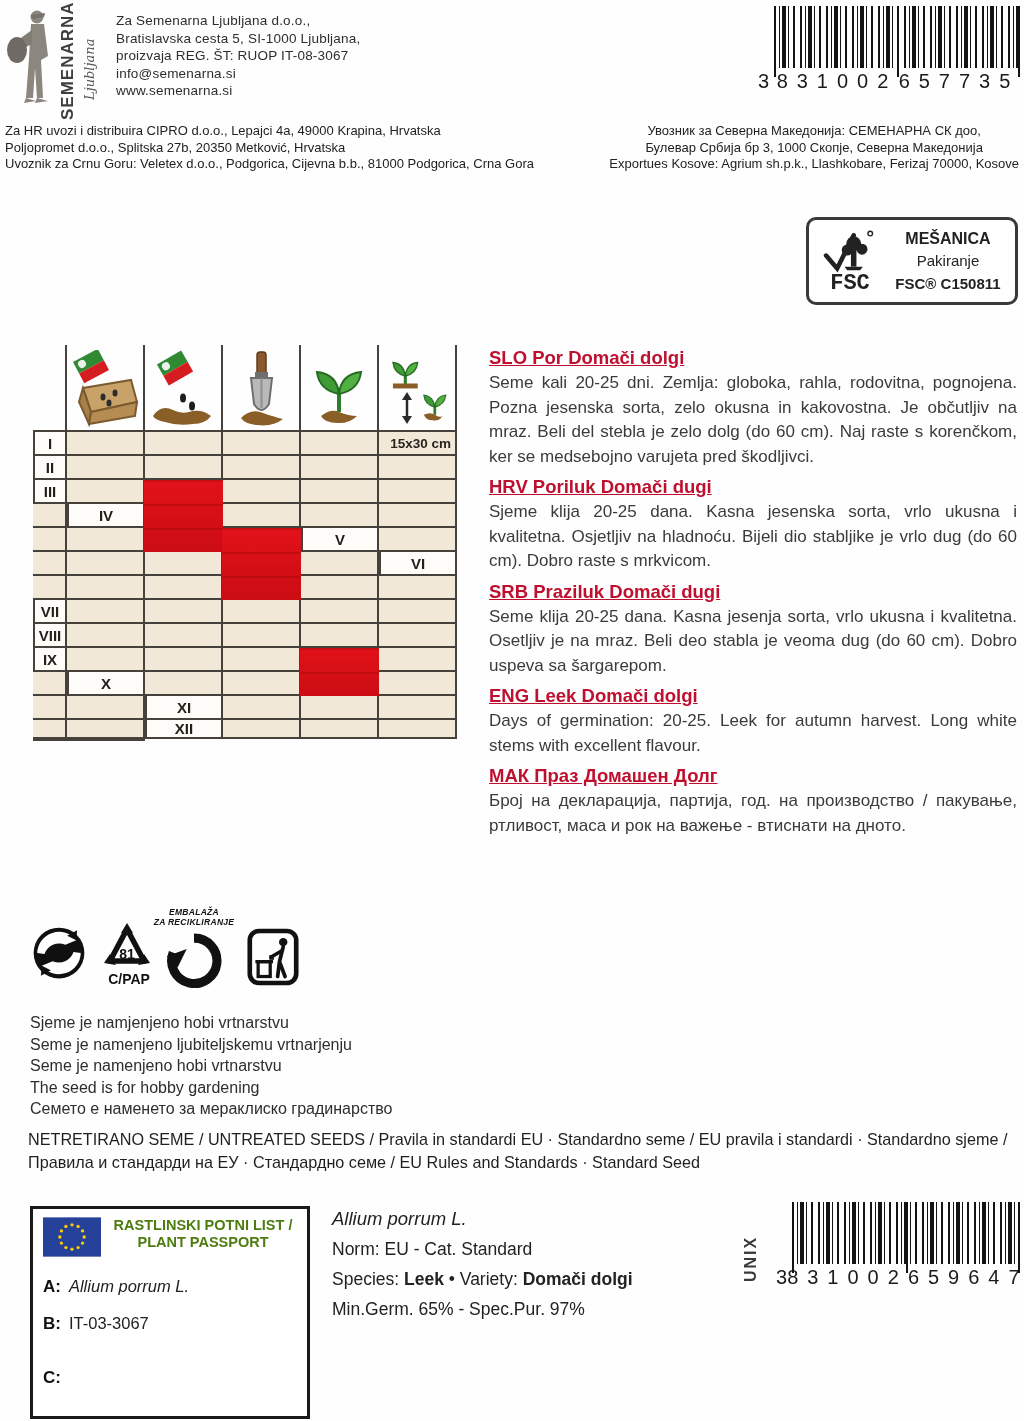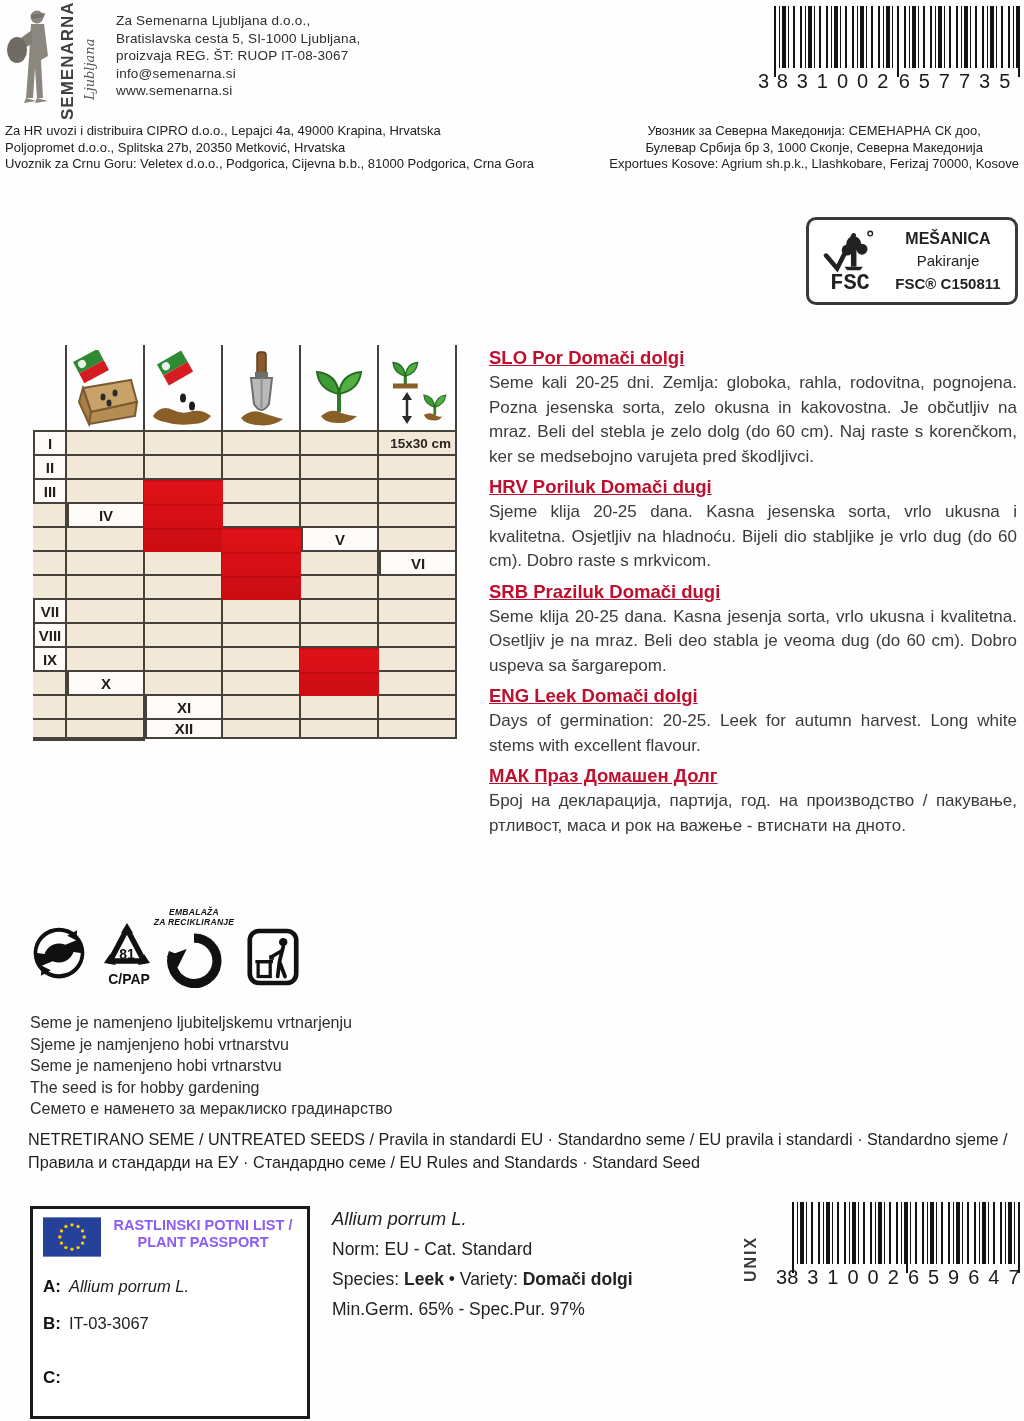--- a/index.html
+++ b/index.html
@@ -63,21 +63,21 @@
   .cap{font-size:8.5px;line-height:9.5px;font-weight:bold;letter-spacing:.3px;color:#111;text-align:center;}
   .cpap-label{font-weight:bold;font-size:14px;color:#111;text-align:center;margin-top:-2px;}
 
   
   .hobby{font-size:16px;line-height:21.5px;color:#2e2e2e;}
   .untreated{font-size:16.2px;line-height:23px;color:#1f1f1f;}
 
   
   .passport{border:3px solid #1a1a1a;box-sizing:border-box;padding:8px 10px;background:#fff;}
   .pp-head{display:flex;gap:8px;align-items:flex-start;}
-  .pp-title{flex:1;text-align:center;font-weight:bold;font-size:14.5px;line-height:17px;color:#8b5cf6;}
+  .pp-title{flex:1;text-align:center;font-weight:bold;font-size:14.5px;line-height:17px;color:#4d7c0f;}
   .pp-row{display:flex;gap:8px;align-items:baseline;}
   .pp-label{font-weight:bold;font-size:17px;color:#111;}
   .pp-val{font-size:16.5px;color:#222;}
   .italic{font-style:italic;}
 
   
   .product{font-size:17.5px;color:#222;}
   .product .latin{font-style:italic;font-size:18.5px;margin-bottom:9px;}
   .product .row{margin-bottom:9px;}
   .bold{font-weight:bold;}
@@ -345,22 +345,22 @@
       <circle cx="39" cy="15" r="4.5" fill="#111"></circle>
       <path d="M39 20 L35 36 L33 52 M35 36 L41 52" fill="none" stroke="#111" stroke-width="4" stroke-linecap="round"></path>
       <path d="M38 24 L26 31" stroke="#111" stroke-width="4" stroke-linecap="round"></path>
       <rect x="24" y="29" width="5" height="5" fill="#111"></rect>
       <rect x="12" y="36" width="13" height="16" fill="none" stroke="#111" stroke-width="3.5"></rect>
       <path d="M9 36 L28 36" stroke="#111" stroke-width="3.5"></path>
     </svg>
   </div>
 
   <div class="abs hobby" style="left:30px;top:1012px;">
+    <div>Sjeme je namjenjeno hobi vrtnarstvu</div>
     <div>Seme je namenjeno ljubiteljskemu vrtnarjenju</div>
-    <div>Sjeme je namjenjeno hobi vrtnarstvu</div>
     <div>Seme je namenjeno hobi vrtnarstvu</div>
     <div>The seed is for hobby gardening</div>
     <div>Семето е наменето за мераклиско градинарство</div>
   </div>
 
   <div class="abs untreated" style="left:28px;top:1128px;width:994px;">NETRETIRANO SEME / UNTREATED SEEDS / Pravila in standardi EU · Standardno seme / EU pravila i standardi · Standardno sjeme / Правила и стандарди на ЕУ · Стандардно семе / EU Rules and Standards · Standard Seed</div>
 
   <div class="abs passport" style="left:30px;top:1206px;width:280px;height:213px;">
     <div class="pp-head">
       <svg width="58" height="40" viewBox="0 0 62 42">

